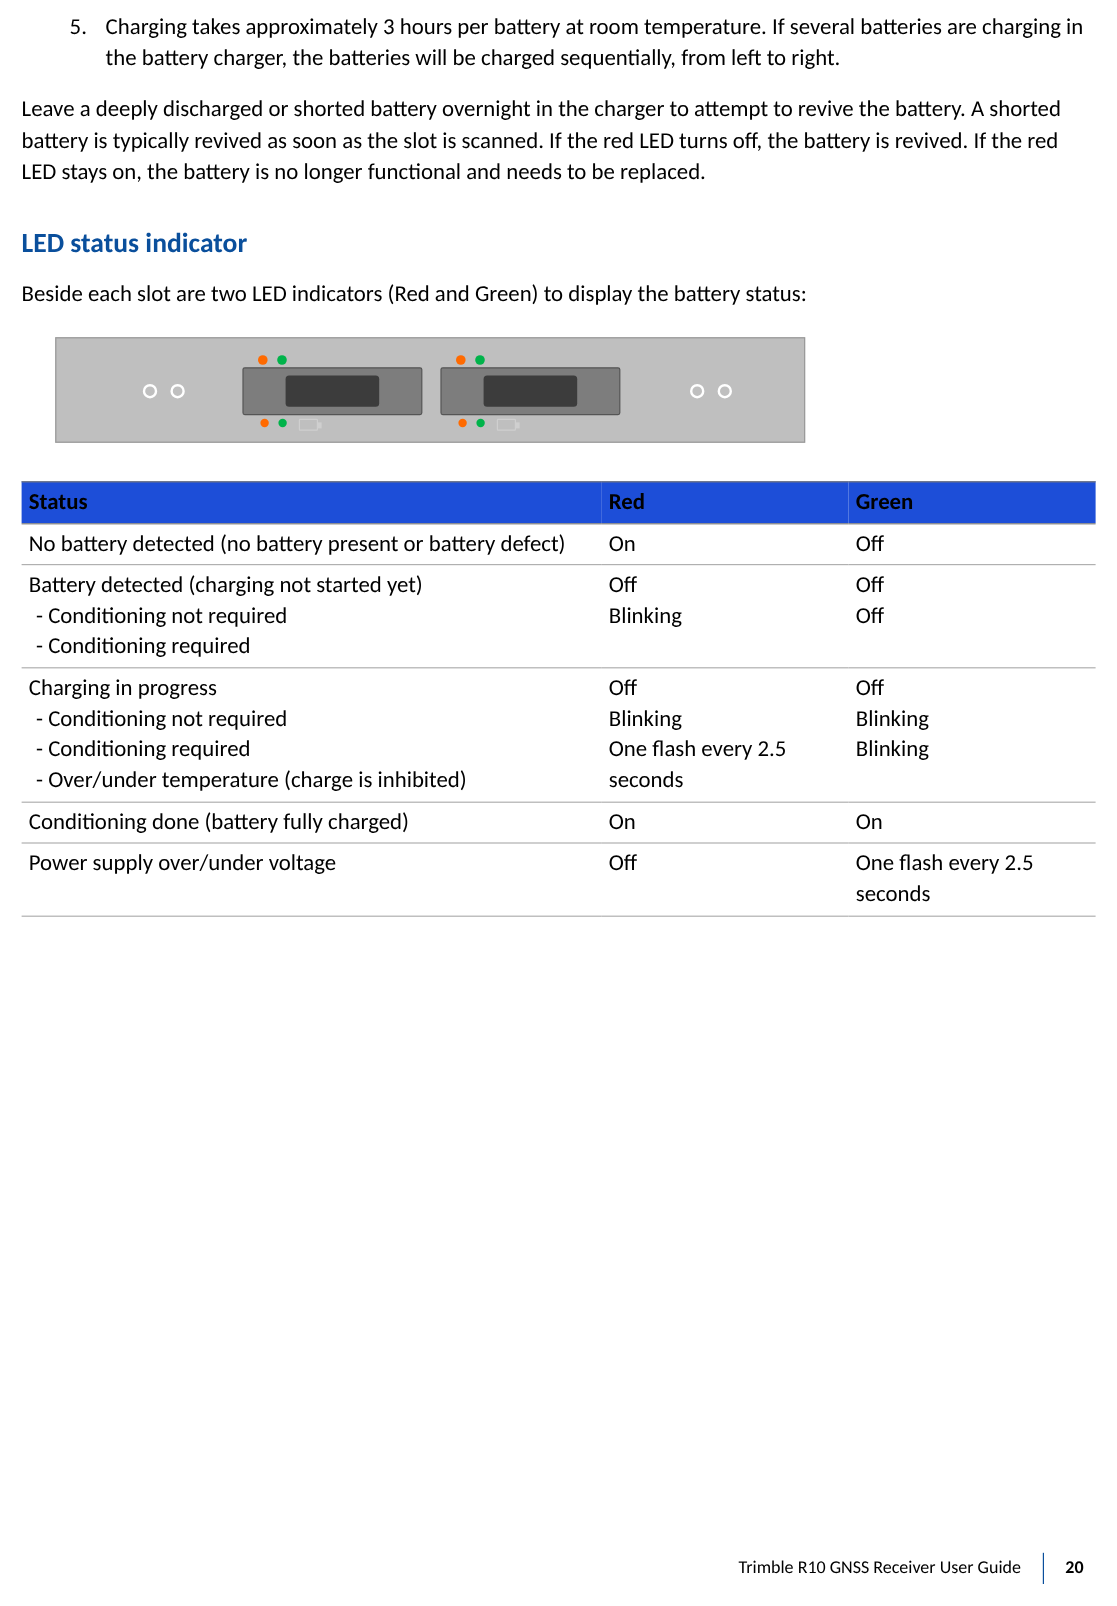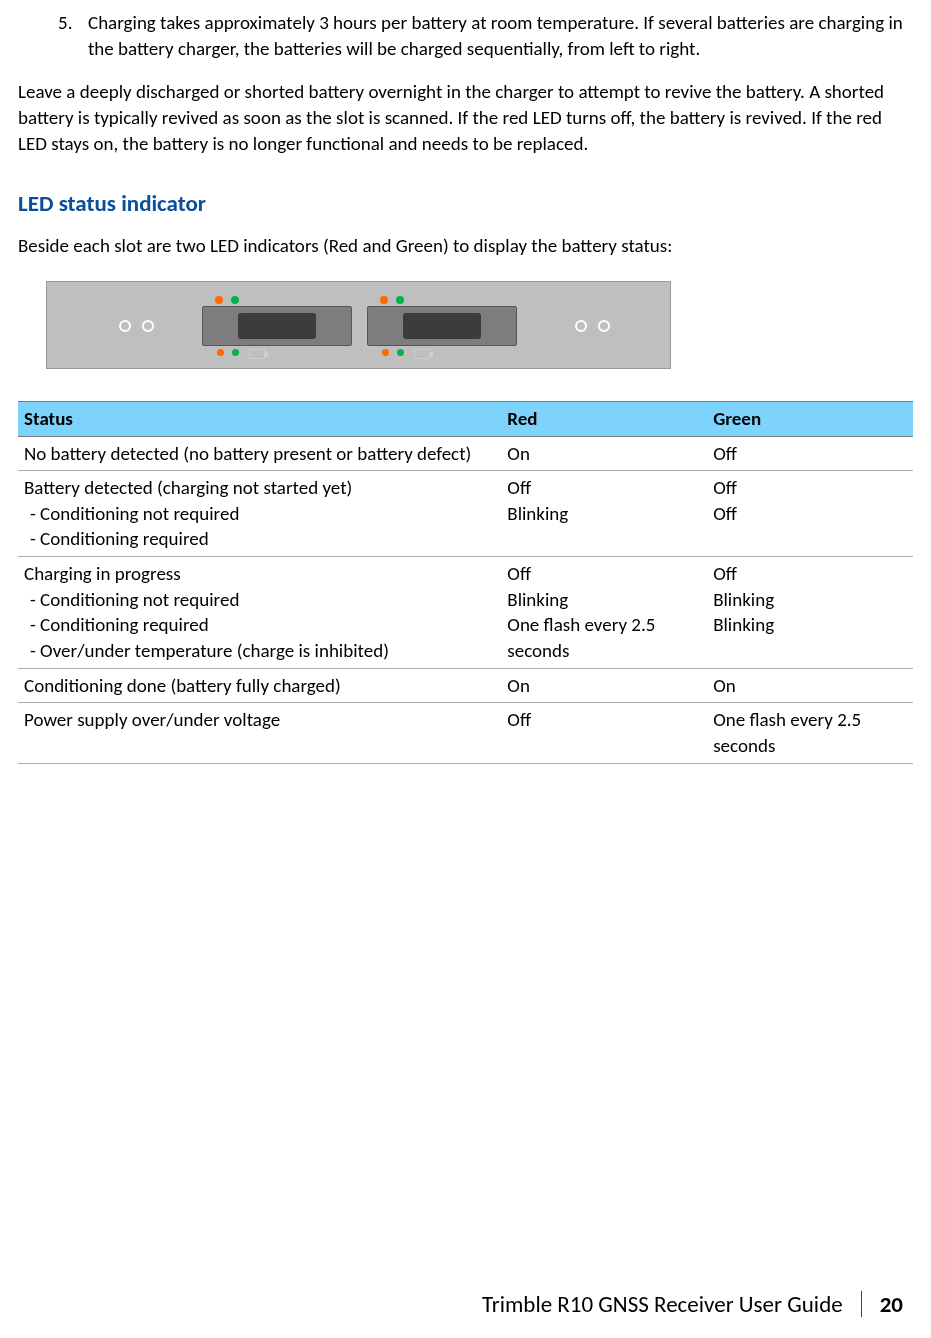--- a/index.html
+++ b/index.html
@@ -88,41 +88,41 @@
       border-radius: 50%;
       top: 38px;
     }
     table.status-table {
       width: 100%;
       border-collapse: collapse;
       margin-top: 8px;
       font-size: 19px;
     }
     table.status-table thead th {
-      background: #7dd3fc;
+      background: #1d4ed8;
       text-align: left;
       font-weight: 700;
       padding: 4px 6px;
       border-top: 1px solid #7c7c7c;
       border-bottom: 1px solid #7c7c7c;
     }
     table.status-table td {
       vertical-align: top;
       padding: 4px 6px;
       border-bottom: 1px solid #b0b0b0;
     }
     table.status-table .col-status { width: 54%; }
     table.status-table .col-red    { width: 23%; }
     table.status-table .col-green  { width: 23%; }
     .sub { display:block; margin-left: 6px; }
     .footer {
       position: absolute;
       bottom: 18px;
       right: 28px;
-      font-size: 23px;
+      font-size: 15px;
       display: flex;
       align-items: center;
       gap: 18px;
     }
     .footer .divider {
       width: 1px; height: 26px; background: #0a4f9c;
     }
     .footer .pagenum { font-weight: 700; }
   </style>
 </head>

